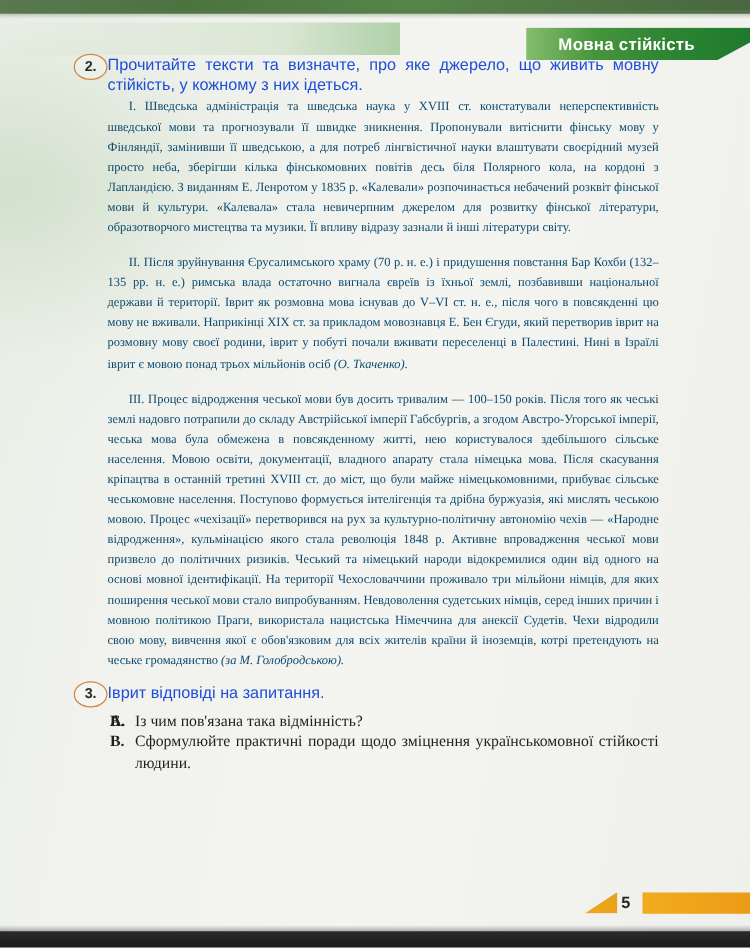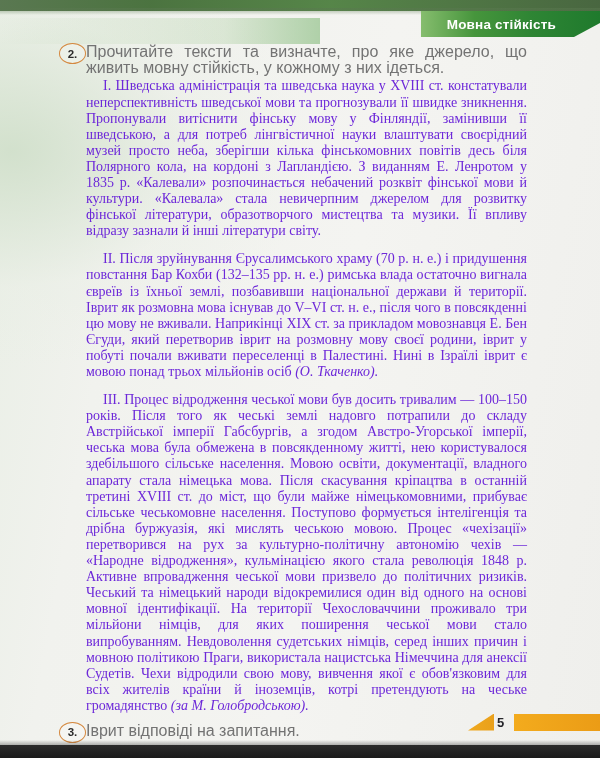--- a/index.html
+++ b/index.html
@@ -47,21 +47,21 @@
     position: absolute;
     left: 0; bottom: 12px;
     width: 600px; height: 6px;
     background: linear-gradient(0deg, rgba(60,60,60,.45), rgba(230,230,228,0));
   }
 
   
   .banner {
     position: absolute;
     right: 0;
-    top: 11px;
+    top: 22px;
     height: 26px;
     padding: 0 44px 0 26px;
     display: flex;
     align-items: center;
     background: linear-gradient(90deg, #86bd6e 0%, #46953c 30%, #2e8534 62%, #1f7a2d 100%);
     color: #ffffff;
     font-family: "Liberation Sans", sans-serif;
     font-weight: bold;
     font-size: 13.5px;
     letter-spacing: .2px;
@@ -102,30 +102,30 @@
     font-family: "Liberation Sans", sans-serif;
     font-weight: bold;
     font-size: 11.5px;
     display: flex;
     align-items: center;
     justify-content: center;
     background: rgba(255,255,255,.25);
   }
   .task-text {
     font-family: "Liberation Sans", sans-serif;
-    font-size: 16px;
+    font-size: 13px;
     line-height: 16.2px;
-    color: #737373;
+    color: #1d4ed8;
     text-align: justify;
   }
 
   .para {
-    font-size: 14px;
+    font-size: 10px;
     line-height: 16.1px;
-    color: #6d28d9;
+    color: #0c4a6e;
     text-align: justify;
     text-indent: 17px;
     margin: 0;
     hyphens: manual;
   }
   .para + .para { margin-top: 12px; }
   .rn { }
   .src { font-style: italic; }
 
   .qlist {

